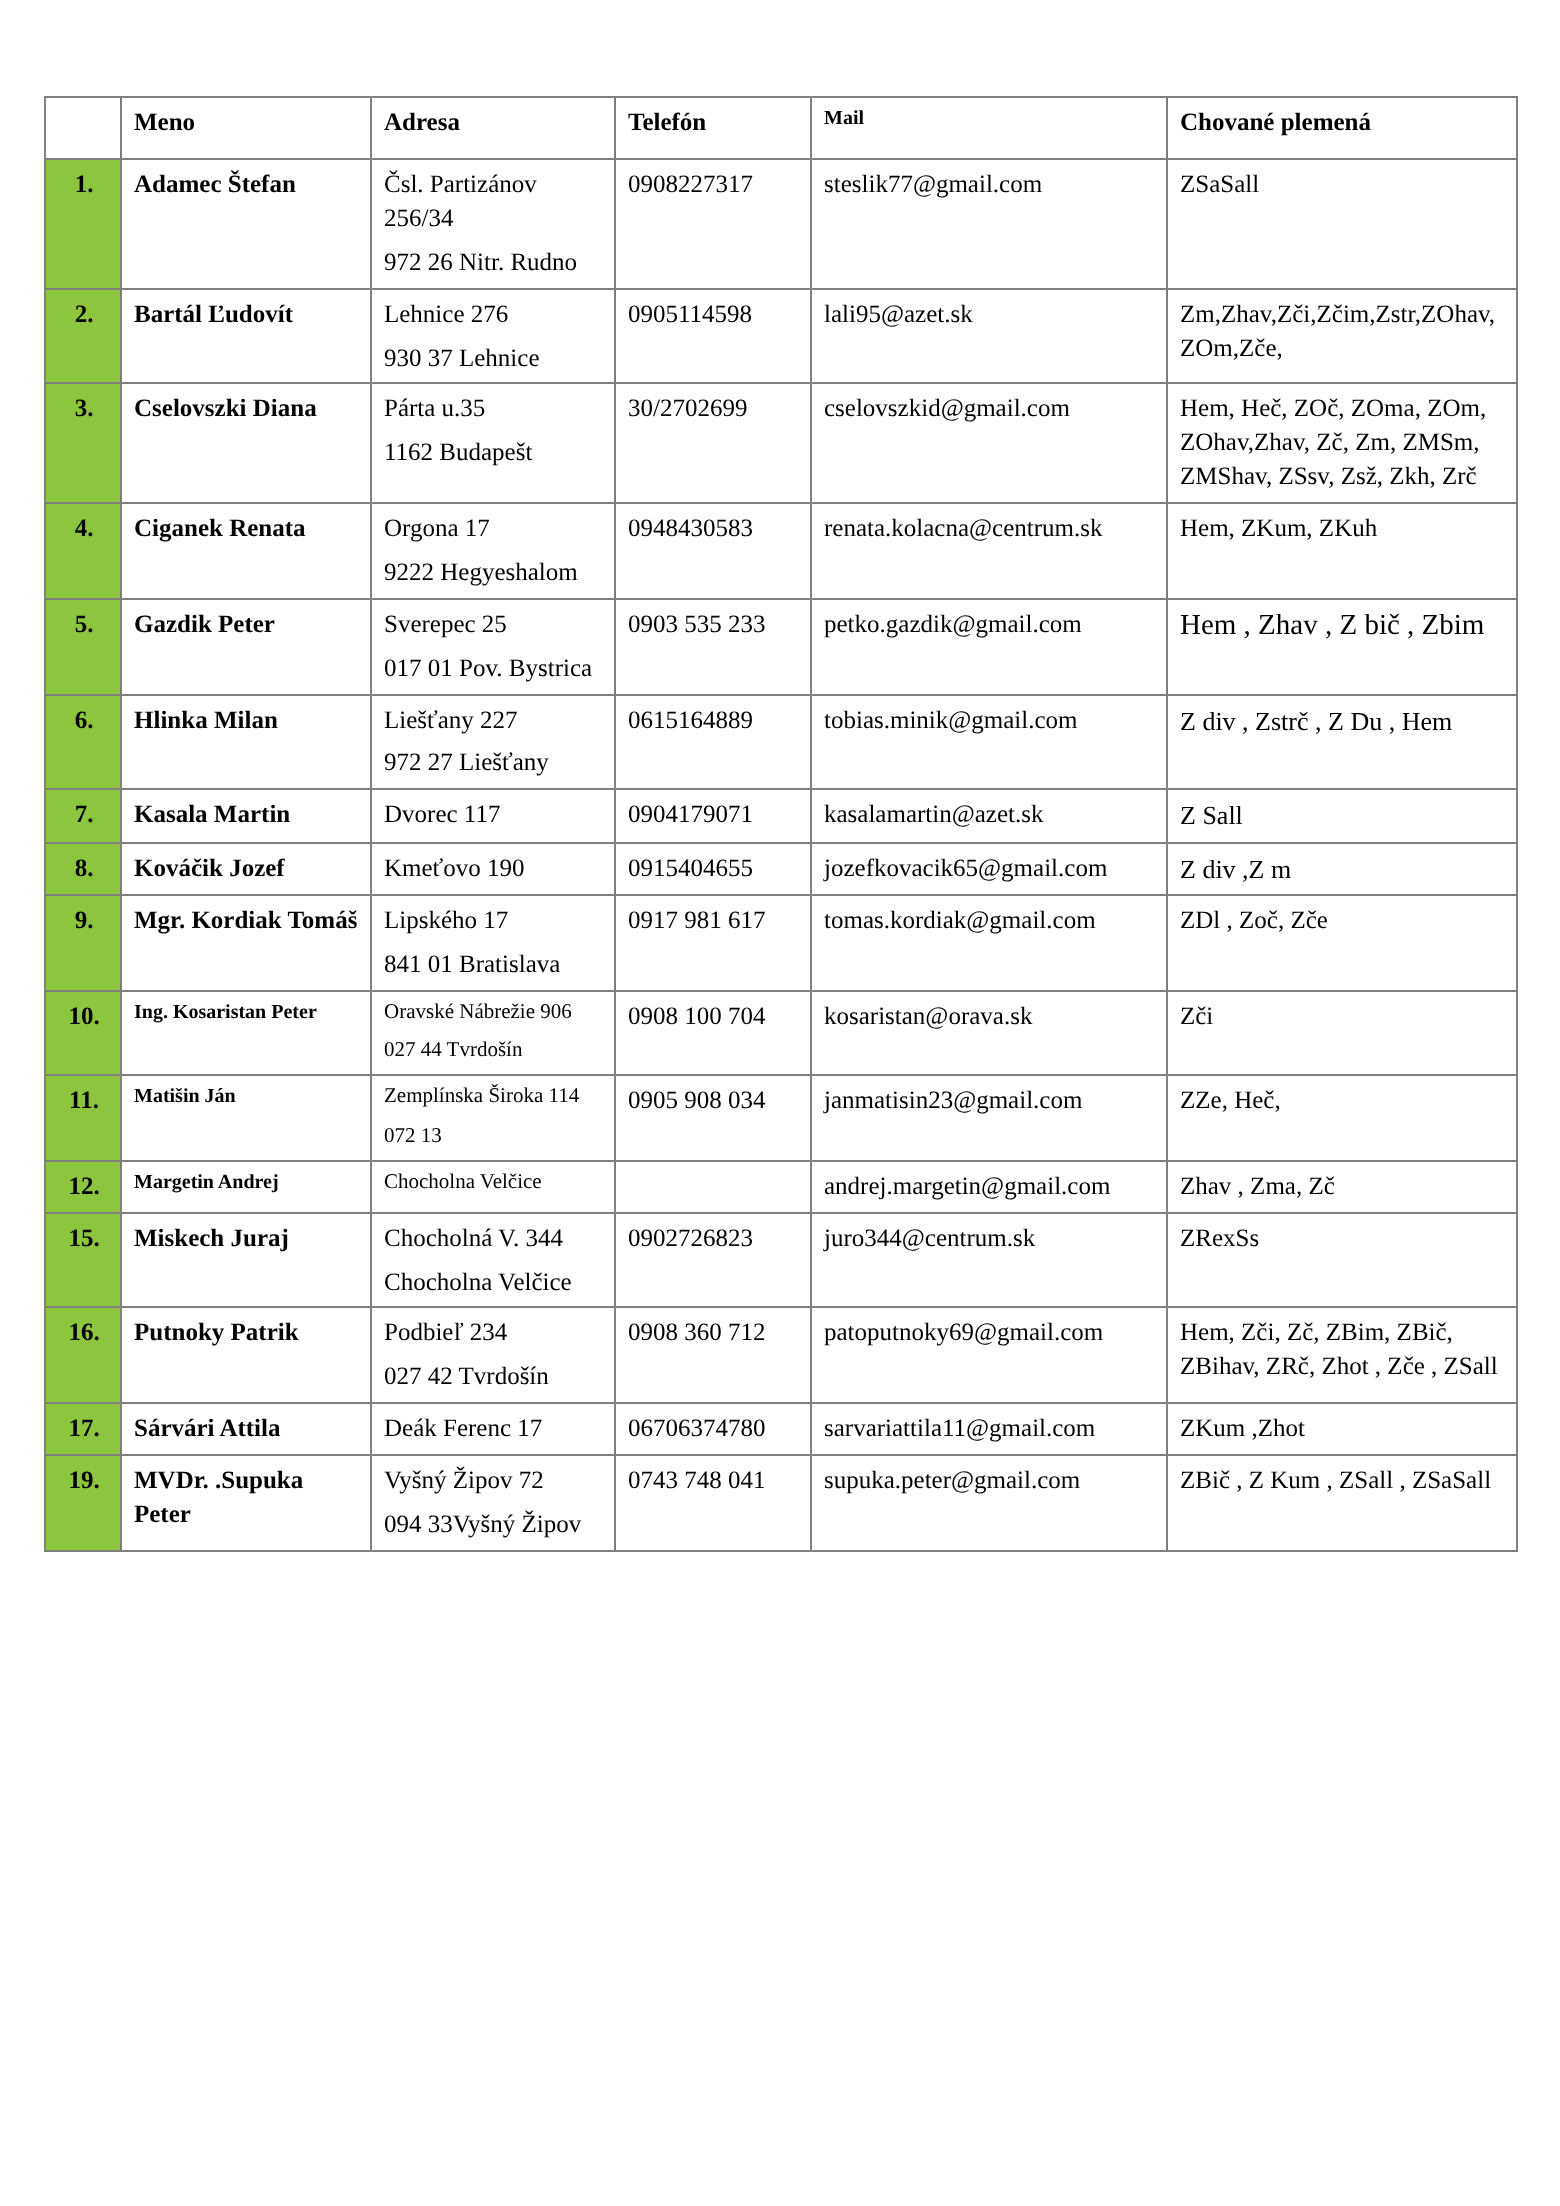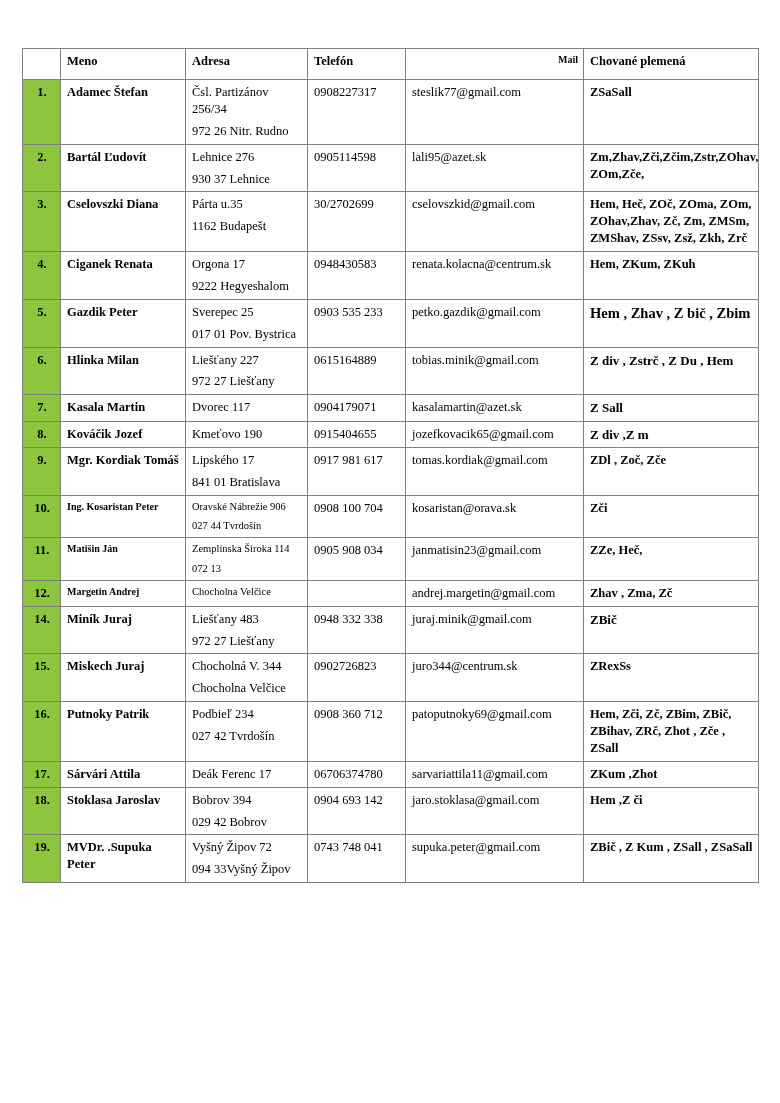--- a/index.html
+++ b/index.html
@@ -46,21 +46,20 @@
     padding-top: 3px;
     padding-bottom: 3px;
     font-size: 13px;
   }
   thead th.num-head {
     border-left: 1px solid #808080;
   }
   thead th.mail-head {
     font-size: 10px;
     vertical-align: top;
-    text-align: right;
   }
   td.num {
     background: #8CC63E;
     font-weight: bold;
     text-align: center;
     font-size: 12.5px;
     padding-left: 2px;
     padding-right: 2px;
   }
   td.name {
@@ -72,21 +71,20 @@
     margin-left: 44px;
   }
   td.tel {
     font-size: 12.5px;
   }
   td.mail {
     font-size: 12.5px;
   }
   td.breed {
     font-size: 12px;
-    font-weight: bold;
   }
   .line2 {
     display: block;
     margin-top: 5px;
   }
   
   tr[data-size="sm"] td.addr { font-size: 10.5px; }
   tr[data-size="sm"] td.name { font-size: 10px; }
   tr[data-size="lg"] td.breed { font-size: 14.5px; }
   tr[data-size="lg2"] td.breed { font-size: 13px; }
@@ -204,28 +202,20 @@
           <td class="breed">ZZe, Heč,</td>
         </tr>
         <tr data-size="sm">
           <td class="num">12.</td>
           <td class="name">Margetin Andrej</td>
           <td class="addr"><span>Chocholna Velčice</span></td>
           <td class="tel"></td>
           <td class="mail">andrej.margetin@gmail.com</td>
           <td class="breed">Zhav , Zma, Zč</td>
         </tr>
-        <tr data-size="lg2">
-          <td class="num">14.</td>
-          <td class="name">Miník Juraj</td>
-          <td class="addr"><span>Liešťany 483</span><span class="line2">972 27 Liešťany</span></td>
-          <td class="tel">0948 332 338</td>
-          <td class="mail">juraj.minik@gmail.com</td>
-          <td class="breed">ZBič</td>
-        </tr>
         <tr data-size="md">
           <td class="num">15.</td>
           <td class="name">Miskech Juraj</td>
           <td class="addr"><span>Chocholná V. 344</span><span class="line2">Chocholna Velčice</span></td>
           <td class="tel">0902726823</td>
           <td class="mail">juro344@centrum.sk</td>
           <td class="breed">ZRexSs</td>
         </tr>
         <tr data-size="md">
           <td class="num">16.</td>
@@ -237,28 +227,20 @@
         </tr>
         <tr data-size="md">
           <td class="num">17.</td>
           <td class="name">Sárvári Attila</td>
           <td class="addr"><span>Deák Ferenc 17</span></td>
           <td class="tel">06706374780</td>
           <td class="mail">sarvariattila11@gmail.com</td>
           <td class="breed">ZKum ,Zhot</td>
         </tr>
         <tr data-size="md">
-          <td class="num">18.</td>
-          <td class="name">Stoklasa Jaroslav</td>
-          <td class="addr"><span>Bobrov 394</span><span class="line2">029 42 Bobrov</span></td>
-          <td class="tel">0904 693 142</td>
-          <td class="mail">jaro.stoklasa@gmail.com</td>
-          <td class="breed">Hem ,Z či</td>
-        </tr>
-        <tr data-size="md">
           <td class="num">19.</td>
           <td class="name">MVDr. .Supuka Peter</td>
           <td class="addr"><span>Vyšný Žipov 72</span><span class="line2">094 33Vyšný Žipov</span></td>
           <td class="tel">0743 748 041</td>
           <td class="mail">supuka.peter@gmail.com</td>
           <td class="breed">ZBič , Z Kum , ZSall , ZSaSall</td>
         </tr>
       </tbody>
   </table>
 </div>

